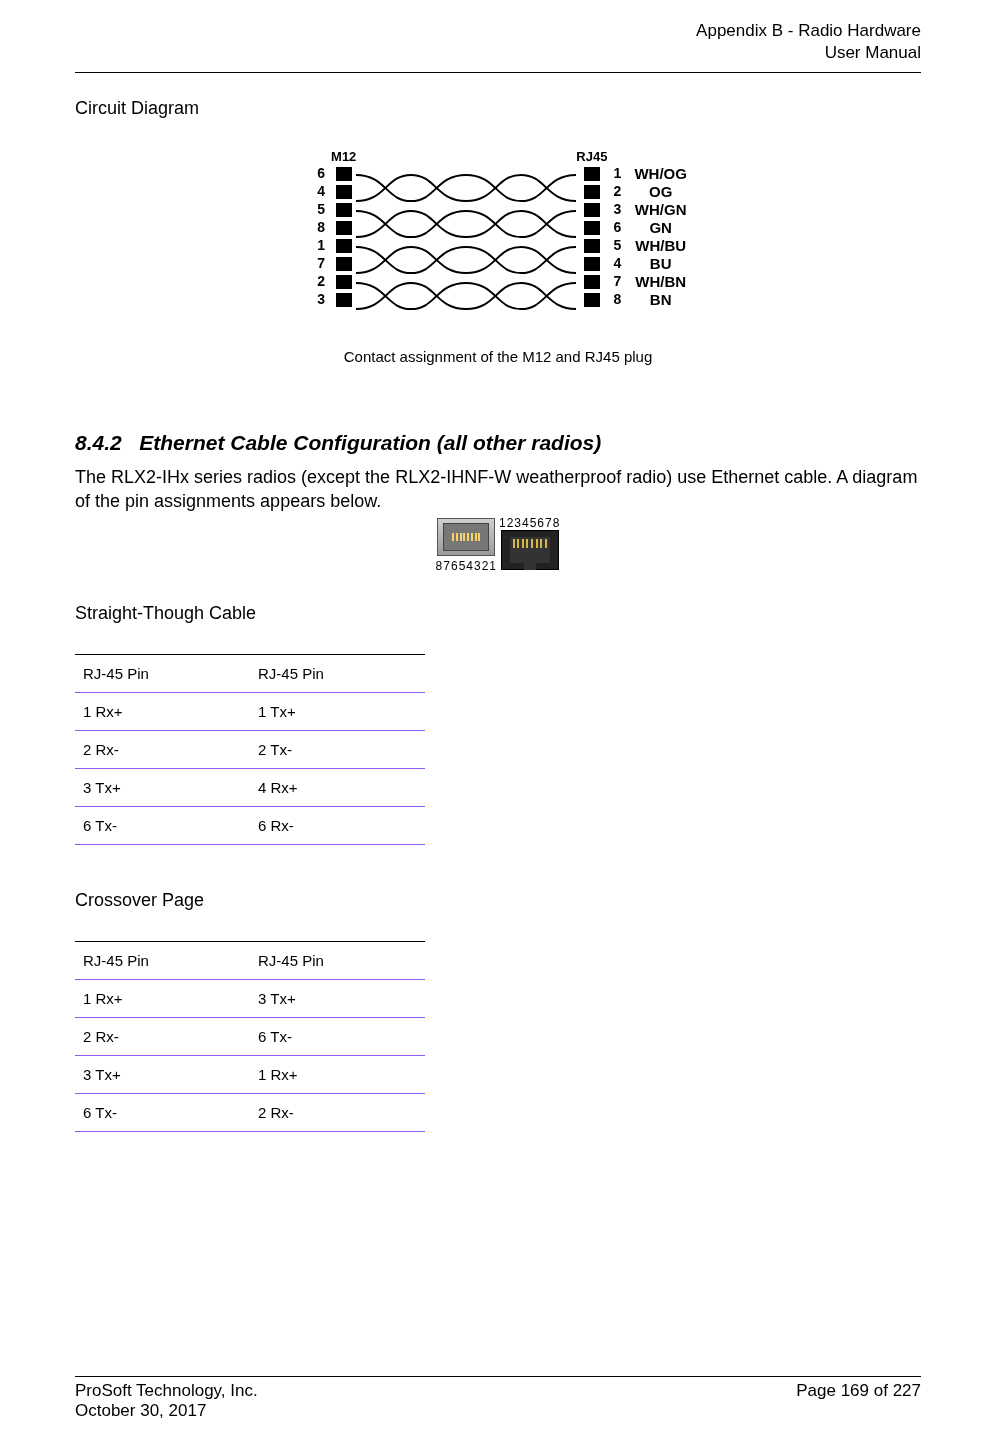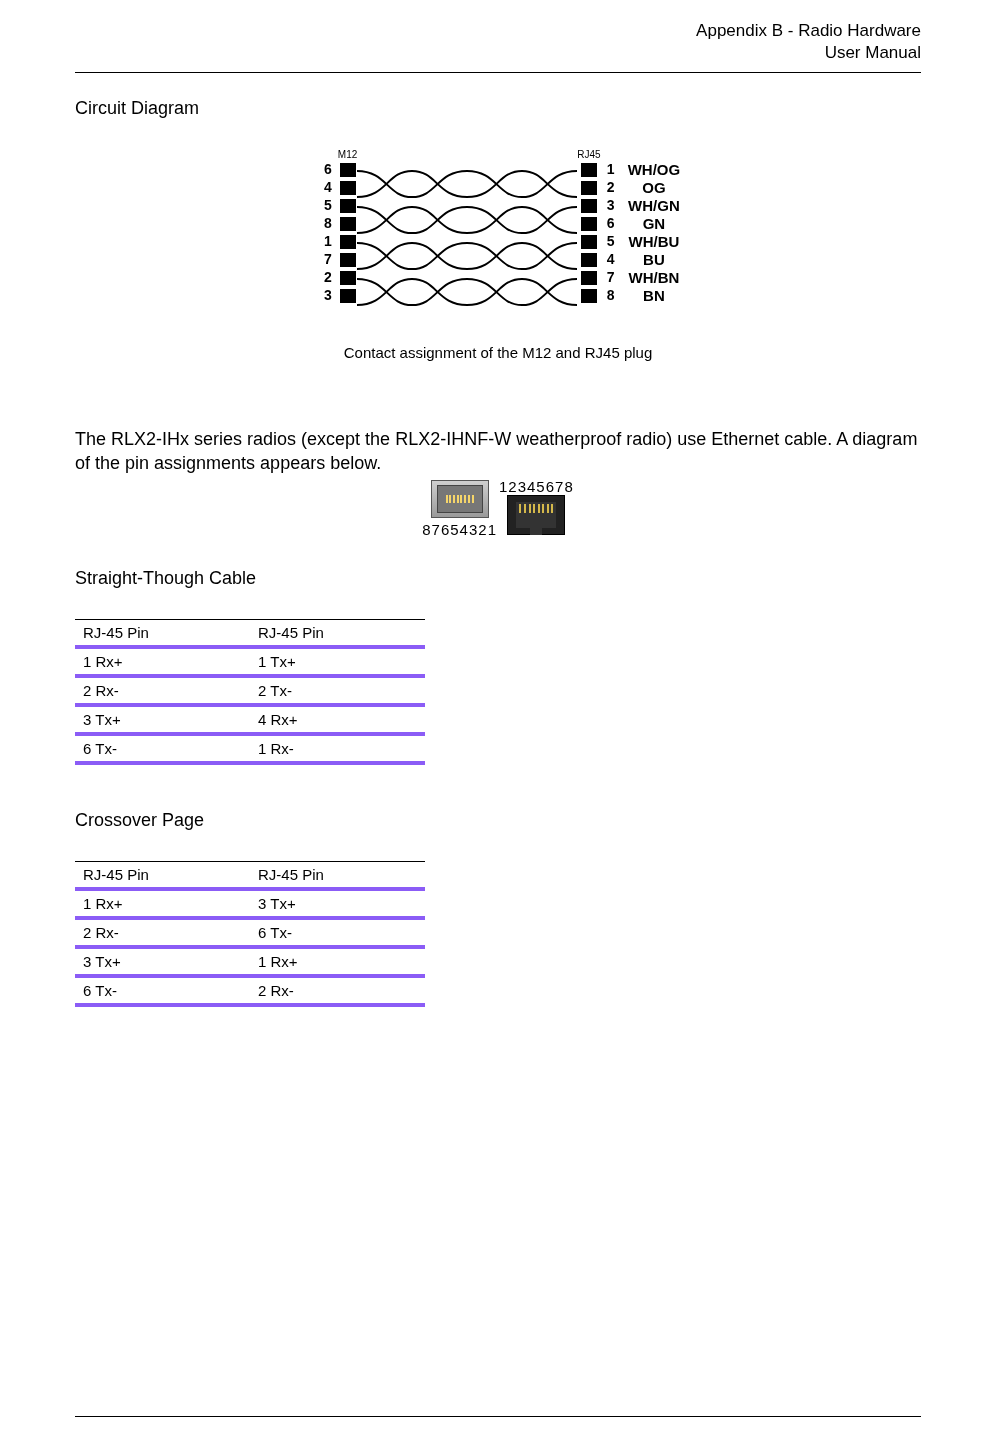--- a/index.html
+++ b/index.html
@@ -38,21 +38,21 @@
       margin-bottom: 30px;
     }
     .diagram-wrap {
       text-align: center;
       margin-bottom: 65px;
     }
     .diagram {
       display: inline-block;
     }
     .diagram table { border-collapse: collapse; }
-    .diagram .label-top { font-size: 10px; font-weight: normal; }
+    .diagram .label-top { font-size: 13px; font-weight: bold; }
     .wave-cell { position: relative; width: 220px; height: 25px; }
     .wave-svg { position: absolute; top: -2px; left: 0; }
     .pin-left {
       text-align: right; padding-right: 6px; font-size: 14px; font-weight: bold;
       vertical-align: middle; width: 22px;
     }
     .pin-right-num {
       text-align: left; padding-left: 6px; font-size: 14px; font-weight: bold;
       vertical-align: middle; width: 22px;
     }
@@ -73,21 +73,21 @@
     .body-p {
       font-size: 18px;
       line-height: 1.35;
     }
 
     .rj-diagram {
       text-align: center;
       margin-bottom: 30px;
     }
     .rj-wrap { display: inline-flex; align-items: center; gap: 2px; }
-    .rj-wrap .tiny { font-size: 15px; letter-spacing: 1px; }
+    .rj-wrap .tiny { font-size: 12px; letter-spacing: 1px; }
     .rj-left, .rj-right { display: flex; flex-direction: column; align-items: center; }
     .rj-jack { width: 58px; height: 45px; position: relative; }
     .rj-body-left {
       width: 58px; height: 38px; background: linear-gradient(180deg,#cfcfcf,#9a9a9a);
       border:1px solid #555; position:absolute; top:4px;
     }
     .rj-front {
       width: 46px; height: 28px; position:absolute; left:6px; top:9px; background:#777; border:1px solid #444;
     }
     .rj-pins {
@@ -106,22 +106,22 @@
       position:absolute; bottom:-1px; left:50%; transform:translateX(-50%); width:12px; height:8px; background:#333;
     }
 
     .pin-table {
       border-collapse: collapse;
       font-size: 15px;
       margin-bottom: 45px;
       margin-top: 25px;
     }
     .pin-table td {
-      padding: 4px 8px;
-      border-bottom: 4px solid #8b5cf6;
+      padding: 10px 8px;
+      border-bottom: 1px solid #8b5cf6;
       border-top: 1px solid #000;
       margin-left: 33px;
     }
     .pin-table td:first-child { width: 175px; }
     .pin-table td:last-child { width: 175px; }
     .footer {
       position: absolute;
       bottom: 20px; left: 75px; right: 60px;
     }
     .footer-rule {
@@ -241,20 +241,24 @@
     <td><span class="block-r"></span></td>
     <td class="pin-right-num">8</td>
     <td class="pin-color">BN</td>
             </tr>
           </tbody>
       </table>
       <div class="caption">Contact assignment of the M12 and RJ45 plug</div>
     </div>
   </div>
 
+  <div class="h-section">
+    <span>8.4.2</span>&nbsp;&nbsp;
+    <span>Ethernet Cable Configuration (all other radios)</span>
+  </div>
   <p class="body-p">The RLX2-IHx series radios (except the RLX2-IHNF-W weatherproof radio) use Ethernet cable. A diagram of the pin assignments appears below.</p>
 
   <div class="rj-diagram">
     <div class="rj-wrap">
       <div class="rj-left">
         <div class="rj-jack">
           <div class="rj-body-left"></div>
           <div class="rj-front">
             <div class="rj-pins">
               <span class="rj-pin"></span>
@@ -305,21 +309,21 @@
         <tr>
           <td>2 Rx-</td>
           <td>2 Tx-</td>
         </tr>
         <tr>
           <td>3 Tx+</td>
           <td>4 Rx+</td>
         </tr>
         <tr>
           <td>6 Tx-</td>
-          <td>1 Rx-</td>
+          <td>6 Rx-</td>
         </tr>
       </tbody>
   </table>
 
   <div class="h-bold">Crossover Page</div>
   <table class="pin-table">
     <tbody>
         <tr>
       <td>RJ-45 Pin</td>
       <td>RJ-45 Pin</td>
@@ -342,13 +346,20 @@
           <td>6 Tx-</td>
           <td>2 Rx-</td>
         </tr>
       </tbody>
   </table>
 
 </div>
 
 <div class="footer">
   <hr class="footer-rule">
+  <div class="footer-row">
+    <div>
+      <div>ProSoft Technology, Inc.</div>
+      <div>October 30, 2017</div>
+    </div>
+    <div>Page 169 of 227</div>
+  </div>
 </div>
 
 </body></html>

